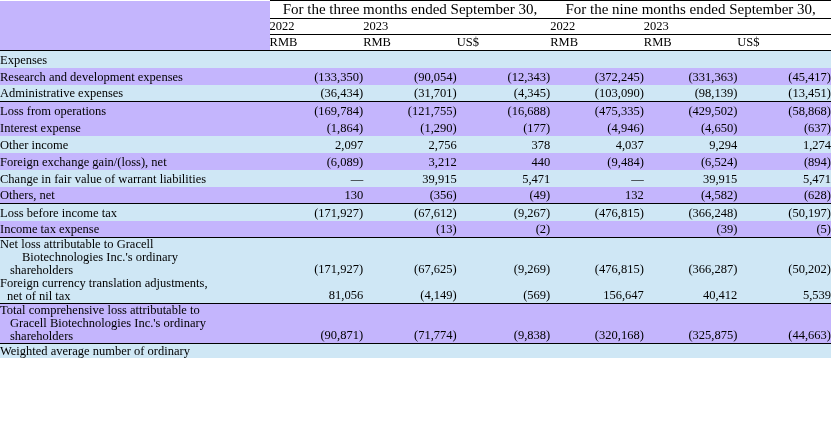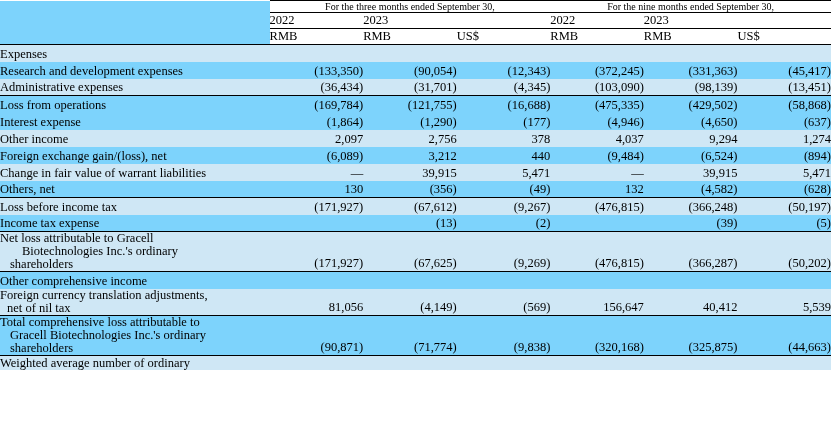--- a/index.html
+++ b/index.html
@@ -40,30 +40,30 @@
     white-space: nowrap;
   }
   .num {
     text-align: right;
     padding-right: 12px;
     white-space: nowrap;
   }
   .row-h { height: 17px; }
 
   .shade { background: #cfe7f5; }
-  .plain { background: #7dd3fc; }
+  .plain { background: #c4b5fd; }
 
   .bold { font-weight: bold; }
   .ind1 { padding-left: 16px; }
 
   
   .grp-head {
     text-align: center;
     font-weight: bold;
-    font-size: 10px;
+    font-size: 15px;
     white-space: nowrap;
   }
   .rule-top { border-top: 1px solid #000; }
   .rule-bot { border-bottom: 1px solid #000; }
 
   .hdr-sub {
     font-weight: bold;
     white-space: nowrap;
   }
 
@@ -221,29 +221,20 @@
             <div style="padding-left: 22px;">Biotechnologies Inc.'s ordinary</div>
             <div style="padding-left: 10px;">shareholders</div>
           </td>
           <td class="num shade bold topline">(171,927)</td>
           <td class="num shade bold topline">(67,625)</td>
           <td class="num shade bold topline">(9,269)</td>
           <td class="num shade bold topline">(476,815)</td>
           <td class="num shade bold topline">(366,287)</td>
           <td class="num shade bold topline">(50,202)</td>
         </tr>
-        <tr class="row-h">
-          <td class="lbl plain bold topline">Other comprehensive income</td>
-          <td class="num plain bold topline"></td>
-          <td class="num plain bold topline"></td>
-          <td class="num plain bold topline"></td>
-          <td class="num plain bold topline"></td>
-          <td class="num plain bold topline"></td>
-          <td class="num plain bold topline"></td>
-        </tr>
         <tr>
           <td class="lbl shade ind1 two-line">
             <div>Foreign currency translation adjustments,</div>
             <div style="padding-left: 7px;">net of nil tax</div>
           </td>
           <td class="num shade">81,056</td>
           <td class="num shade">(4,149)</td>
           <td class="num shade">(569)</td>
           <td class="num shade">156,647</td>
           <td class="num shade">40,412</td>

